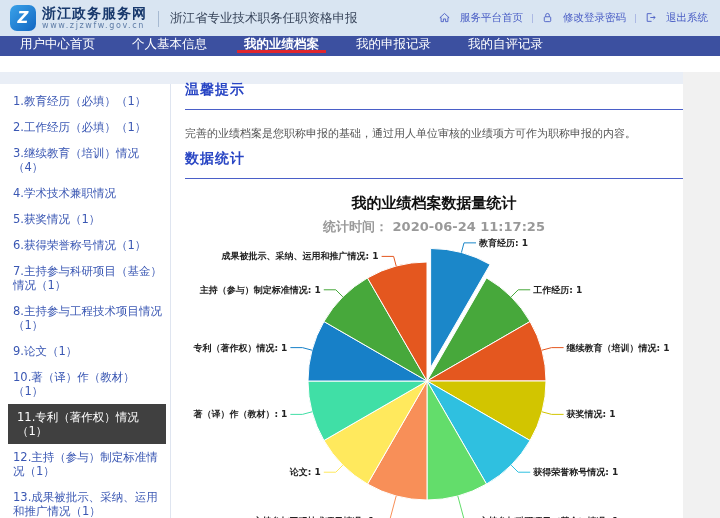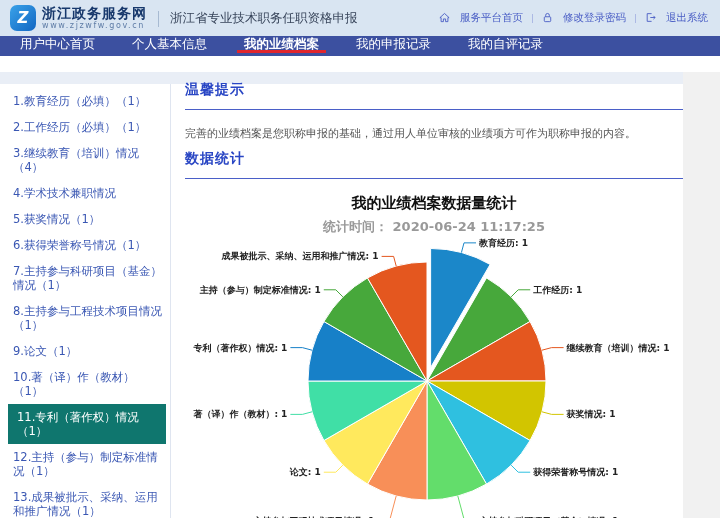--- a/index.html
+++ b/index.html
@@ -38,21 +38,21 @@
   .gap-strip { position:absolute; top:72px; left:0; width:720px; height:12px; background:#e9eef6; }
   .right-strip { position:absolute; top:72px; right:0; width:37px; bottom:0; background:#f1f1f1; }
   .v-divider { position:absolute; left:170px; top:84px; bottom:0; width:1px; background:#dfe5f0; }
   
   .sidebar { position:absolute; top:84px; left:8px; width:158px; }
   .side-header { background:#3c50a5; color:#fff; font-size:12px; font-weight:bold; padding:7px 6px 7px 14px; }
   .side-list { margin-top:4px; }
   .side-item {
     color:#3a57b3; font-size:11.5px; line-height:14px; padding:6px 4px 6px 5px; cursor:pointer;
   }
-  .side-item.active { background:#0f766e; color:#fff; padding-left:9px; }
+  .side-item.active { background:#404040; color:#fff; padding-left:9px; }
   
   .main { position:absolute; left:185px; top:72px; width:498px; }
   .section-title { color:#2946c4; font-size:14px; font-weight:bold; margin-top:9px; letter-spacing:1px; }
   .section-rule { border:none; border-top:1px solid #4a5fc8; margin:10px 0 0 0; }
   .tip-text { color:#555; font-size:11px; margin-top:16px; }
   .chart-title { text-align:center; color:#101010; font-weight:bold; font-size:15px; margin-top:15px;font-family:Liberation Serif, serif; }
   .chart-subtitle { text-align:center; color:#999; font-weight:bold; font-size:13px; margin-top:5px; }
   .pie-wrap { position:absolute; left:178px; top:231px; width:506px; height:287px; overflow:hidden; }
   .pie-wrap svg { display:block; }
 </style>

